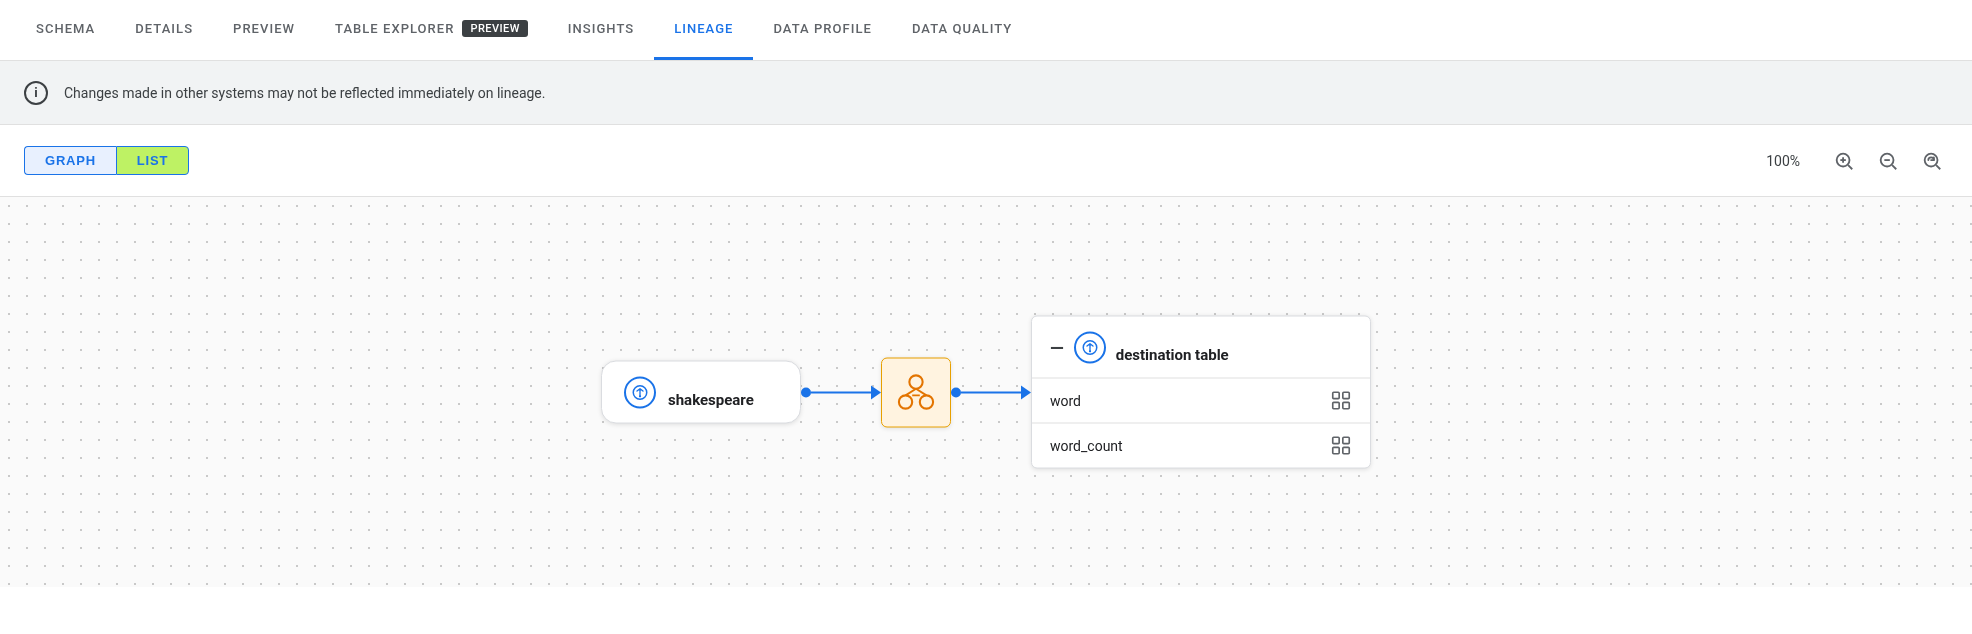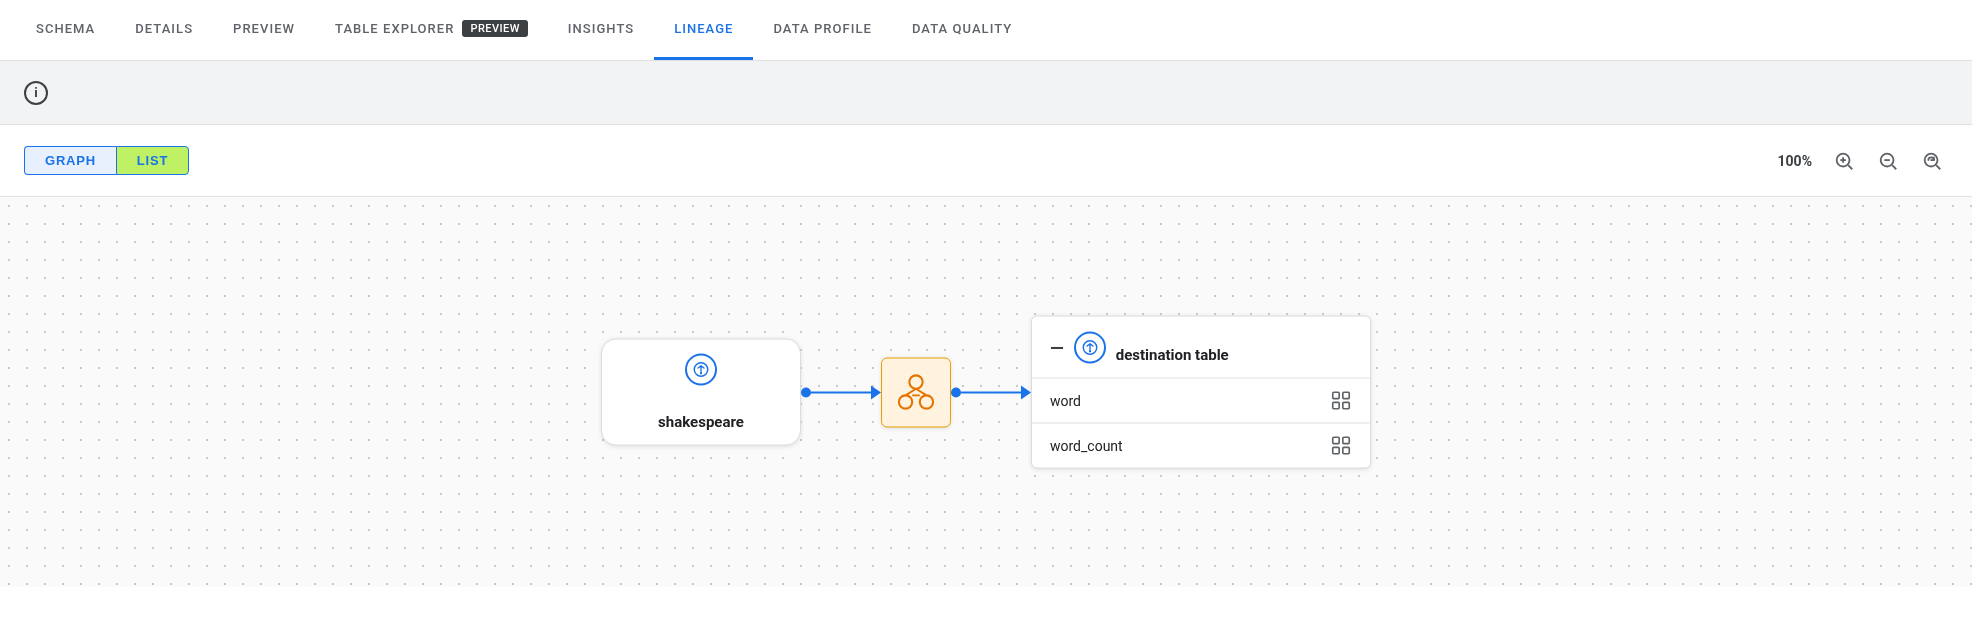--- a/index.html
+++ b/index.html
@@ -92,21 +92,21 @@
     }
     .view-btn:first-child { border-radius: 4px 0 0 4px; border-right: none; }
     .view-btn:last-child { border-radius: 0 4px 4px 0; border-left: 1px solid #1a73e8; }
     .zoom-controls {
       display: flex;
       align-items: center;
       gap: 12px;
       color: #5f6368;
       font-size: 14px;
     }
-    .zoom-pct { font-size: 14px; color: #3c4043; font-weight: 700; margin-right: 4px; }
+    .zoom-pct { font-size: 14px; color: #3c4043; font-weight: 400; margin-right: 16px; }
     .zoom-btn {
       width: 32px;
       height: 32px;
       display: flex;
       align-items: center;
       justify-content: center;
       cursor: pointer;
       border-radius: 50%;
       color: #5f6368;
       font-size: 18px;
@@ -136,21 +136,20 @@
     .node-source {
       background: #fff;
       border: 1.5px solid #dadce0;
       border-radius: 15px;
       padding: 14px 22px;
       display: flex;
       align-items: center;
       gap: 12px;
       min-width: 200px;
       box-shadow: 0 1px 4px rgba(0,0,0,0.1);
-      flex-direction: column;
     }
     .node-icon-circle {
       width: 32px;
       height: 32px;
       border: 2px solid #1a73e8;
       border-radius: 50%;
       display: flex;
       align-items: center;
       justify-content: center;
       flex-shrink: 0;
@@ -264,20 +263,21 @@
   </div>
   <div class="tab">
     <span>DATA QUALITY</span>
   </div>
 </div>
 
 <div class="info-bar">
   <div class="info-icon">
     <span>i</span>
   </div>
+  <span class="info-text">Changes made in other systems may not be reflected immediately on lineage.</span>
 </div>
 
 <div class="toolbar">
   <div class="view-toggle">
     <button class="view-btn active">GRAPH</button>
     <button class="view-btn">LIST</button>
   </div>
   <div class="zoom-controls">
     <span class="zoom-pct">100%</span>
     <div class="zoom-btn">

